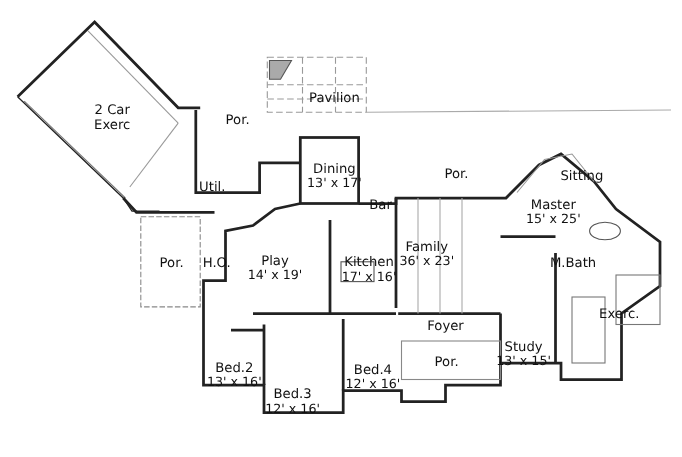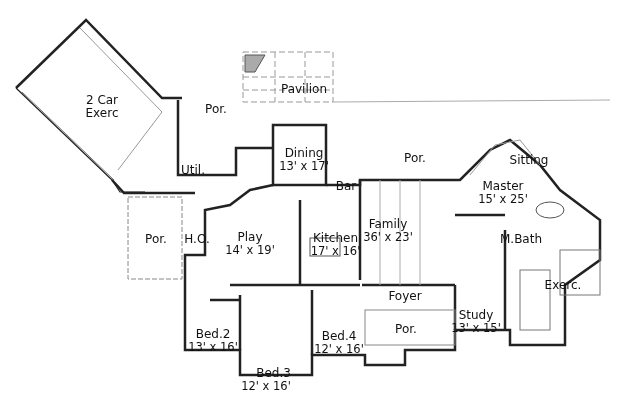--- a/index.html
+++ b/index.html
@@ -108,20 +108,20 @@
 <div class="lbl" style="left:405px;top:290px;"><span>Foyer</span></div>
 <div class="lbl" style="left:476px;top:309px;">
   <span>Study</span>
   <span class="dim">13' x 15'</span>
 </div>
 <div class="lbl" style="left:406px;top:323px;"><span>Por.</span></div>
 <div class="lbl" style="left:213px;top:328px;">
   <span>Bed.2</span>
   <span class="dim">13' x 16'</span>
 </div>
-<div class="lbl" style="left:266px;top:367px;text-align:right;">
+<div class="lbl" style="left:266px;top:352px;">
   <span>Bed.3</span>
   <span class="dim">12' x 16'</span>
 </div>
 <div class="lbl" style="left:339px;top:330px;">
   <span>Bed.4</span>
   <span class="dim">12' x 16'</span>
 </div>
 
 </body></html>

